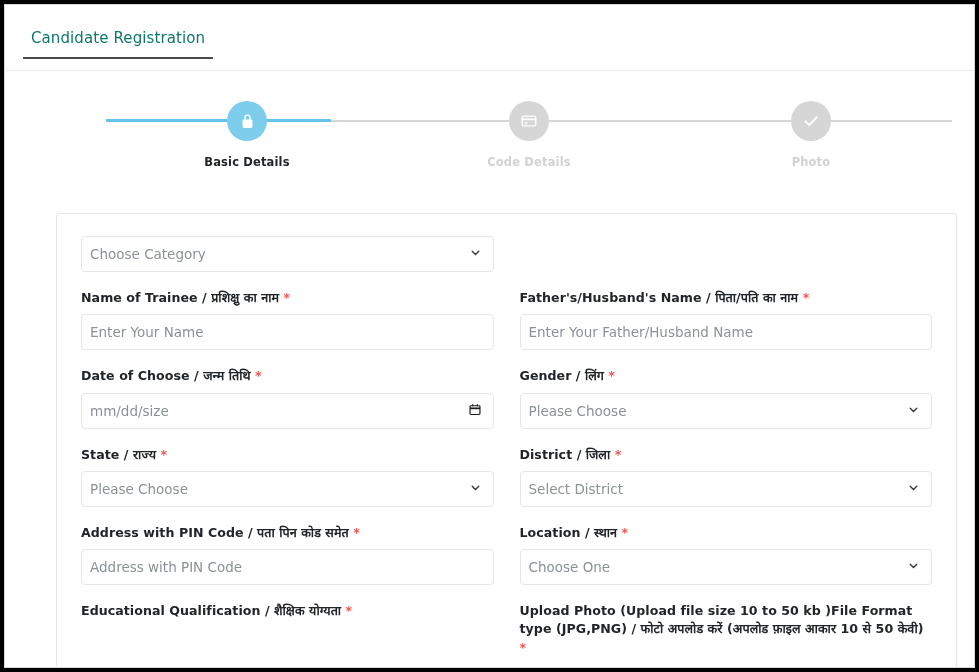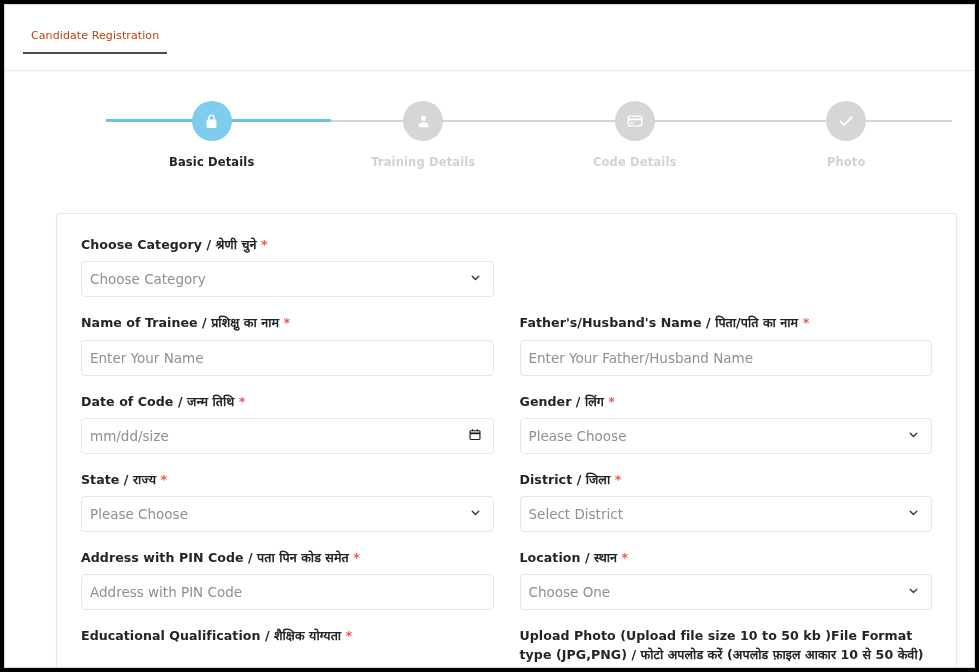--- a/index.html
+++ b/index.html
@@ -28,22 +28,22 @@
     height: 66px;
     background: #ffffff;
     border-bottom: 1px solid #e9ecef;
     position: relative;
   }
   .tab {
     position: absolute;
     left: 18px;
     top: 20px;
     padding: 4px 8px 10px 8px;
-    font-size: 11px;
-    color: #c2410c;
+    font-size: 15px;
+    color: #0f766e;
     font-family: "DejaVu Sans", "Liberation Sans", sans-serif;
     letter-spacing: .1px;
     white-space: nowrap;
     border-bottom: 2px solid #4b4b4b;
     cursor: pointer;
   }
 
   
   .stepper-wrap {
     position: relative;
@@ -196,31 +196,20 @@
           <div class="step-circle">
             <span>
               <svg width="17" height="17" viewBox="0 0 24 24" fill="#ffffff">
                 <path d="M12 2a4.5 4.5 0 0 0-4.5 4.5V9H7a2 2 0 0 0-2 2v8a2 2 0 0 0 2 2h10a2 2 0 0 0 2-2v-8a2 2 0 0 0-2-2h-.5V6.5A4.5 4.5 0 0 0 12 2zm0 2a2.5 2.5 0 0 1 2.5 2.5V9h-5V6.5A2.5 2.5 0 0 1 12 4z"></path>
               </svg>
             </span>
           </div>
           <div class="step-label">Basic Details</div>
         </div>
 
-        <div class="step">
-          <div class="step-circle">
-            <span>
-              <svg width="17" height="17" viewBox="0 0 24 24" fill="#ffffff">
-                <circle cx="12" cy="7.5" r="3.6"></circle>
-                <path d="M12 13c-3.9 0-7 2.2-7 4.9V20h14v-2.1c0-2.7-3.1-4.9-7-4.9z"></path>
-              </svg>
-            </span>
-          </div>
-          <div class="step-label">Training Details</div>
-        </div>
 
         <div class="step">
           <div class="step-circle">
             <span>
               <svg width="18" height="18" viewBox="0 0 24 24" fill="none" stroke="#ffffff" stroke-width="1.9">
                 <rect x="3" y="5.5" width="18" height="13" rx="2"></rect>
                 <line x1="3" y1="9.8" x2="21" y2="9.8" stroke-width="2.4"></line>
                 <line x1="6" y1="14.6" x2="10" y2="14.6" stroke-width="1.8"></line>
               </svg>
             </span>
@@ -241,21 +230,20 @@
 
       </div>
     </div>
   </div>
 
   <div class="card">
 
     <div class="row">
       <div class="col">
         <div class="field">
-          <label class="flabel"><span>Choose Category / श्रेणी चुने </span><span class="req">*</span></label>
           <div class="control">
             <span class="txt">Choose Category</span>
             <span class="caret">
               <svg width="13" height="13" viewBox="0 0 24 24" fill="none" stroke="#343a40" stroke-width="2.6" stroke-linecap="round" stroke-linejoin="round">
                   <polyline points="6,9.5 12,15.5 18,9.5"></polyline>
                 </svg>
             </span>
           </div>
         </div>
       </div>
@@ -277,21 +265,21 @@
           <div class="control input">
             <span class="txt">Enter Your Father/Husband Name</span>
           </div>
         </div>
       </div>
     </div>
 
     <div class="row">
       <div class="col">
         <div class="field">
-          <label class="flabel"><span>Date of Code / जन्म तिथि </span><span class="req">*</span></label>
+          <label class="flabel"><span>Date of Choose / जन्म तिथि </span><span class="req">*</span></label>
           <div class="control input">
             <span class="txt">mm/dd/size</span>
             <span class="calicon">
               <svg width="14" height="15" viewBox="0 0 24 24" fill="none" stroke="#1c1c1c" stroke-width="2">
                 <rect x="3.5" y="5.5" width="17" height="15" rx="1.5"></rect>
                 <line x1="3.5" y1="10" x2="20.5" y2="10" stroke-width="3"></line>
                 <line x1="8" y1="3" x2="8" y2="6.5"></line>
                 <line x1="16" y1="3" x2="16" y2="6.5"></line>
               </svg>
             </span>

